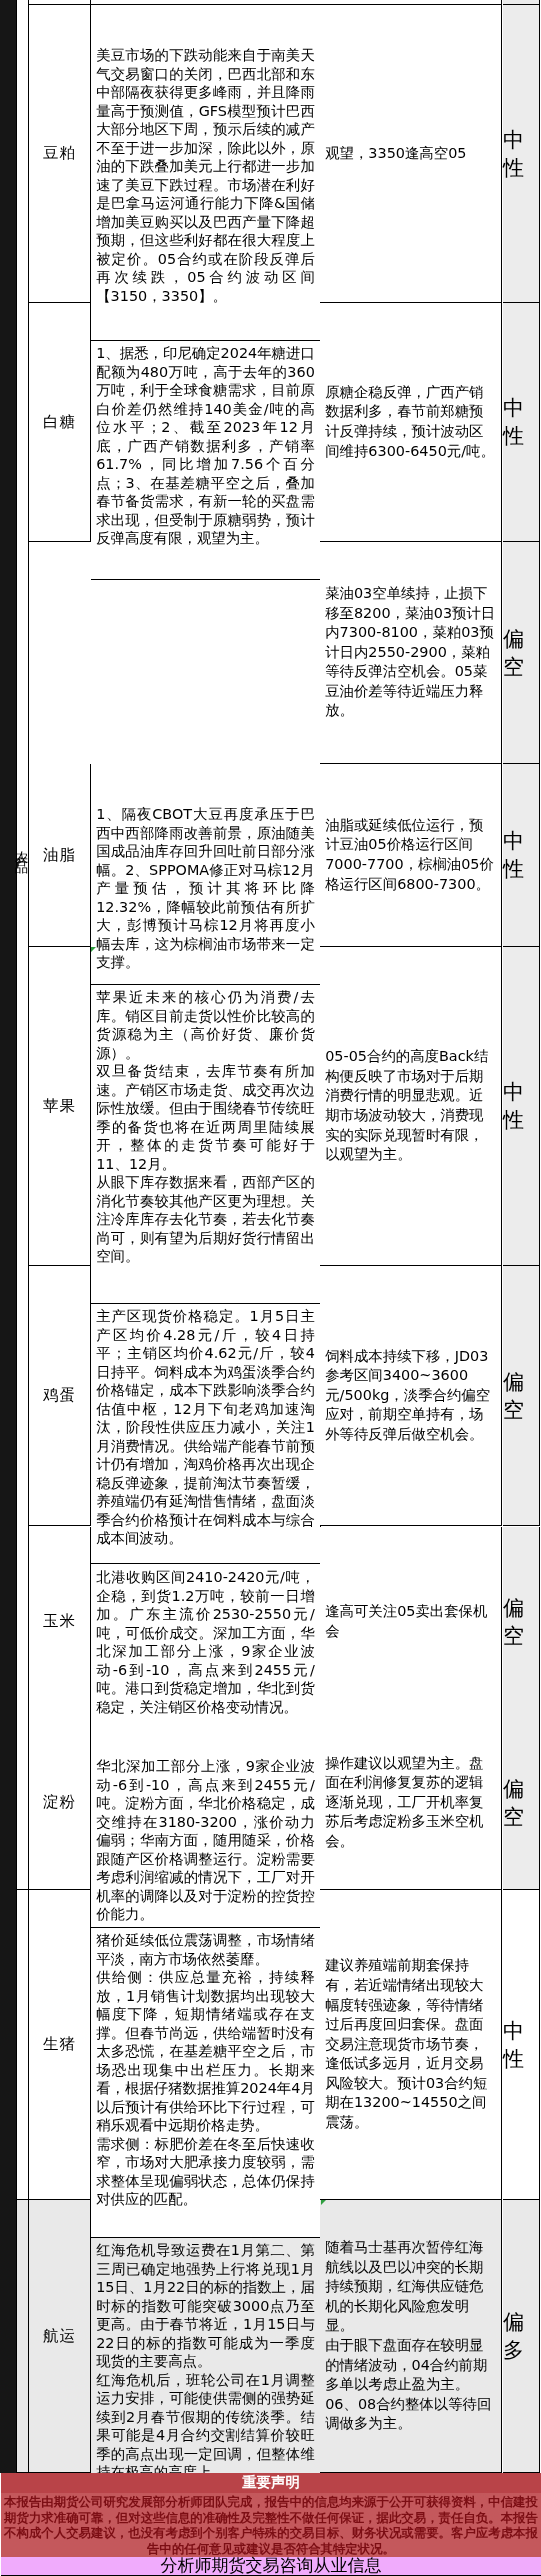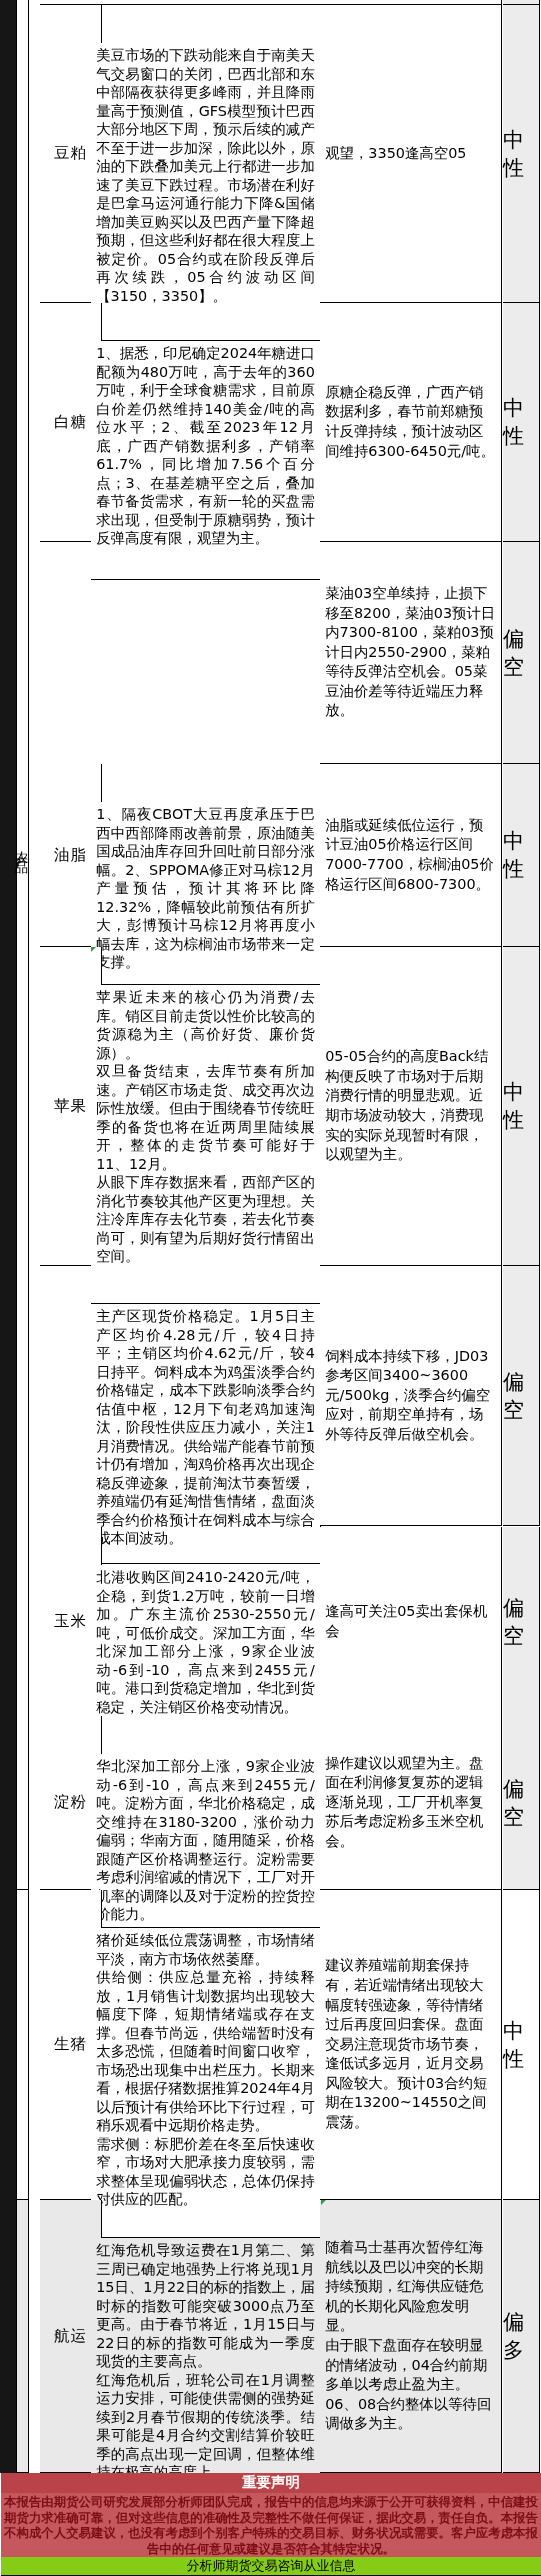--- a/index.html
+++ b/index.html
@@ -2,21 +2,21 @@
 <html style="font-size:8.2px"><head>
 <meta charset="utf-8">
 <style>
   html,body{margin:0;padding:0;background:#ffffff;}
   .page{position:relative;width:542px;height:2716px;background:#ffffff;overflow:hidden;
         font-family:"DejaVu Sans", sans-serif;color:#000;}
   .black-strip{position:absolute;left:0;top:0;width:15.5px;height:2473px;background:#161616;}
   .cell{position:absolute;box-sizing:border-box;border-right:0.5px solid #000;border-bottom:0.5px solid #000;background:#fff;}
   
   .col-cat{left:15.5px;width:13.4px;border-left:0.5px solid #000;}
-  .col-name{left:40px;width:62px;text-align:right;}
+  .col-name{left:29px;width:62px;text-align:right;}
   .col-text{left:91px;width:230px;}
   .col-strat{left:320px;width:182px;}
   .col-rate{left:503px;width:37px;background:#ececec;}
   
   .r-sliver{top:0;height:5.2px;}
   .r-doupo{top:5.2px;height:298px;}
   .r-baitang{top:303px;height:239px;}
   .r-caixi{top:542px;height:222px;}
   .r-youzhi{top:764px;height:183px;}
   .r-pingguo{top:947px;height:319px;}
@@ -39,22 +39,22 @@
            writing-mode:vertical-rl;font-size:13.4px;letter-spacing:5.2px;}
   .comment-marker{position:absolute;width:0;height:0;border-top:5.7px solid #2f9e3f;border-right:5.7px solid transparent;}
   .cm-apple{left:91px;top:947px;}
   .cm-shipping{left:321px;top:2200px;}
   
   .disc-title{position:absolute;left:1px;top:2473px;width:540px;height:19.6px;background:#b94348;
               color:#ffffff;font-weight:bold;font-size:14.4px;display:flex;align-items:center;justify-content:center;}
   .disc-body{position:absolute;left:1px;top:2493px;width:540px;height:80px;background:#c4585c;
              color:#7c0e14;font-weight:bold;font-size:12.4px;line-height:15.5px;box-sizing:border-box;
              padding:1px 3.1px;text-align:justify;text-align-last:center;}
-  .analyst-header{position:absolute;left:1px;top:2557px;width:540px;height:17.5px;background:#84cc16;
-                  font-size:13px;display:flex;align-items:center;justify-content:center;}
+  .analyst-header{position:absolute;left:1px;top:2557px;width:540px;height:17.5px;background:#f0abfc;
+                  font-size:17px;display:flex;align-items:center;justify-content:center;}
   .analyst-block{position:absolute;left:1px;top:2575px;width:540px;height:140px;background:#fff;
                  box-sizing:border-box;border:0.5px solid #000;padding:1px 2.1px;font-size:9.8px;line-height:13.4px;}
 </style>
 </head>
 <body>
 
 <div class="page">
 
   <div class="black-strip"></div>
 
@@ -87,37 +87,38 @@
   <div class="cell col-strat r-youzhi strat-cell">油脂或延续低位运行，预计豆油05价格运行区间7000-7700，棕榈油05价格运行区间6800-7300。</div>
   <div class="cell col-rate r-youzhi rate-cell">中性</div>
 
   <div class="cell col-name r-pingguo name-cell">苹果</div>
   <div class="cell col-text r-pingguo text-cell">苹果近未来的核心仍为消费/去库。销区目前走货以性价比较高的货源稳为主（高价好货、廉价货源）。
 双旦备货结束，去库节奏有所加速。产销区市场走货、成交再次边际性放缓。但由于围绕春节传统旺季的备货也将在近两周里陆续展开，整体的走货节奏可能好于11、12月。
 从眼下库存数据来看，西部产区的消化节奏较其他产区更为理想。关注冷库库存去化节奏，若去化节奏尚可，则有望为后期好货行情留出空间。</div>
   <div class="cell col-strat r-pingguo strat-cell">05-05合约的高度Back结构便反映了市场对于后期消费行情的明显悲观。近期市场波动较大，消费现实的实际兑现暂时有限，以观望为主。</div>
   <div class="cell col-rate r-pingguo rate-cell">中性</div>
 
+  <div class="cell col-name r-jidan name-cell">鸡蛋</div>
   <div class="cell col-text r-jidan text-cell">主产区现货价格稳定。1月5日主产区均价4.28元/斤，较4日持平；主销区均价4.62元/斤，较4日持平。饲料成本为鸡蛋淡季合约价格锚定，成本下跌影响淡季合约估值中枢，12月下旬老鸡加速淘汰，阶段性供应压力减小，关注1月消费情况。供给端产能春节前预计仍有增加，淘鸡价格再次出现企稳反弹迹象，提前淘汰节奏暂缓，养殖端仍有延淘惜售情绪，盘面淡季合约价格预计在饲料成本与综合成本间波动。</div>
   <div class="cell col-strat r-jidan strat-cell">饲料成本持续下移，JD03参考区间3400~3600元/500kg，淡季合约偏空应对，前期空单持有，场外等待反弹后做空机会。</div>
   <div class="cell col-rate r-jidan rate-cell">偏空</div>
 
   <div class="cell col-name r-yumi name-cell">玉米</div>
   <div class="cell col-text r-yumi text-cell">北港收购区间2410-2420元/吨，企稳，到货1.2万吨，较前一日增加。广东主流价2530-2550元/吨，可低价成交。深加工方面，华北深加工部分上涨，9家企业波动-6到-10，高点来到2455元/吨。港口到货稳定增加，华北到货稳定，关注销区价格变动情况。</div>
   <div class="cell col-strat r-yumi strat-cell">逢高可关注05卖出套保机会</div>
   <div class="cell col-rate r-yumi rate-cell">偏空</div>
 
   <div class="cell col-name r-dianfen name-cell">淀粉</div>
   <div class="cell col-text r-dianfen text-cell">华北深加工部分上涨，9家企业波动-6到-10，高点来到2455元/吨。淀粉方面，华北价格稳定，成交维持在3180-3200，涨价动力偏弱；华南方面，随用随采，价格跟随产区价格调整运行。淀粉需要考虑利润缩减的情况下，工厂对开机率的调降以及对于淀粉的控货控价能力。</div>
   <div class="cell col-strat r-dianfen strat-cell">操作建议以观望为主。盘面在利润修复复苏的逻辑逐渐兑现，工厂开机率复苏后考虑淀粉多玉米空机会。</div>
   <div class="cell col-rate r-dianfen rate-cell">偏空</div>
 
   <div class="cell col-name r-shengzhu name-cell">生猪</div>
   <div class="cell col-text r-shengzhu text-cell">猪价延续低位震荡调整，市场情绪平淡，南方市场依然萎靡。
-供给侧：供应总量充裕，持续释放，1月销售计划数据均出现较大幅度下降，短期情绪端或存在支撑。但春节尚远，供给端暂时没有太多恐慌，但随着时间窗口收窄，市场恐出现集中出栏压力。长期来看，根据仔猪数据推算2024年4月以后预计有供给环比下行过程，可稍乐观看中远期价格走势。
+供给侧：供应总量充裕，持续释放，1月销售计划数据均出现较大幅度下降，短期情绪端或存在支撑。但春节尚远，供给端暂时没有太多恐慌，在基差糖平空之后，市场恐出现集中出栏压力。长期来看，根据仔猪数据推算2024年4月以后预计有供给环比下行过程，可稍乐观看中远期价格走势。
 需求侧：标肥价差在冬至后快速收窄，市场对大肥承接力度较弱，需求整体呈现偏弱状态，总体仍保持对供应的匹配。</div>
   <div class="cell col-strat r-shengzhu strat-cell">建议养殖端前期套保持有，若近端情绪出现较大幅度转强迹象，等待情绪过后再度回归套保。盘面交易注意现货市场节奏，逢低试多远月，近月交易风险较大。预计03合约短期在13200~14550之间震荡。</div>
   <div class="cell col-rate r-shengzhu rate-cell rate-white">中性</div>
 
   <div class="cell col-name r-hangyun name-cell shaded">航运</div>
   <div class="cell col-text r-hangyun text-cell shaded">红海危机导致运费在1月第二、第三周已确定地强势上行将兑现1月15日、1月22日的标的指数上，届时标的指数可能突破3000点乃至更高。由于春节将近，1月15日与22日的标的指数可能成为一季度现货的主要高点。
 红海危机后，班轮公司在1月调整运力安排，可能使供需侧的强势延续到2月春节假期的传统淡季。结果可能是4月合约交割结算价较旺季的高点出现一定回调，但整体维持在极高的高度上。</div>
   <div class="cell col-strat r-hangyun strat-cell shaded">随着马士基再次暂停红海航线以及巴以冲突的长期持续预期，红海供应链危机的长期化风险愈发明显。
 由于眼下盘面存在较明显的情绪波动，04合约前期多单以考虑止盈为主。06、08合约整体以等待回调做多为主。</div>
   <div class="cell col-rate r-hangyun rate-cell shaded">偏多</div>

